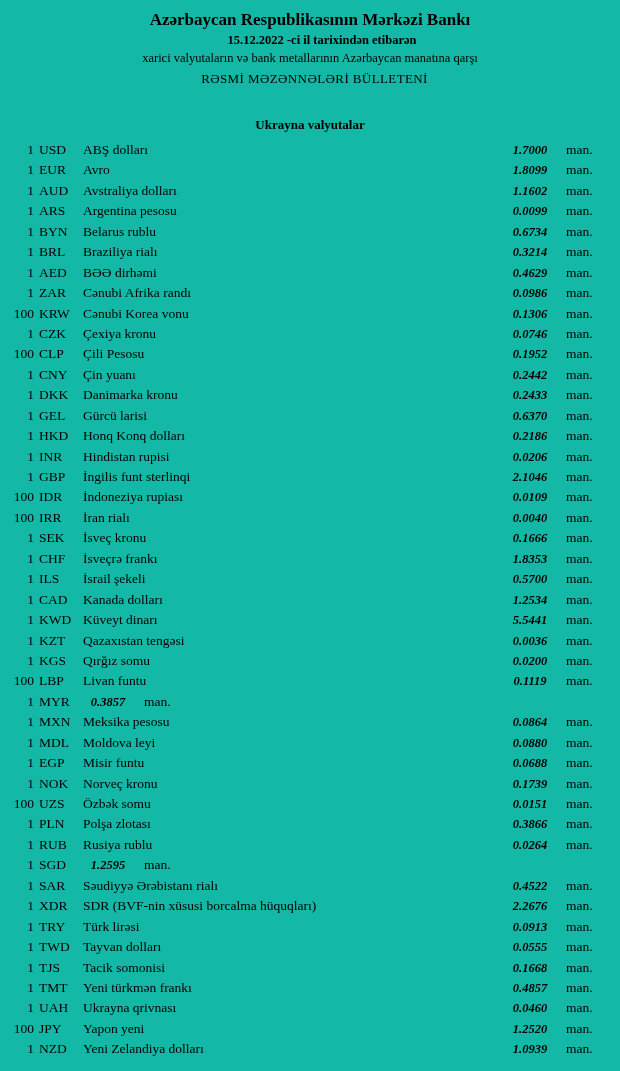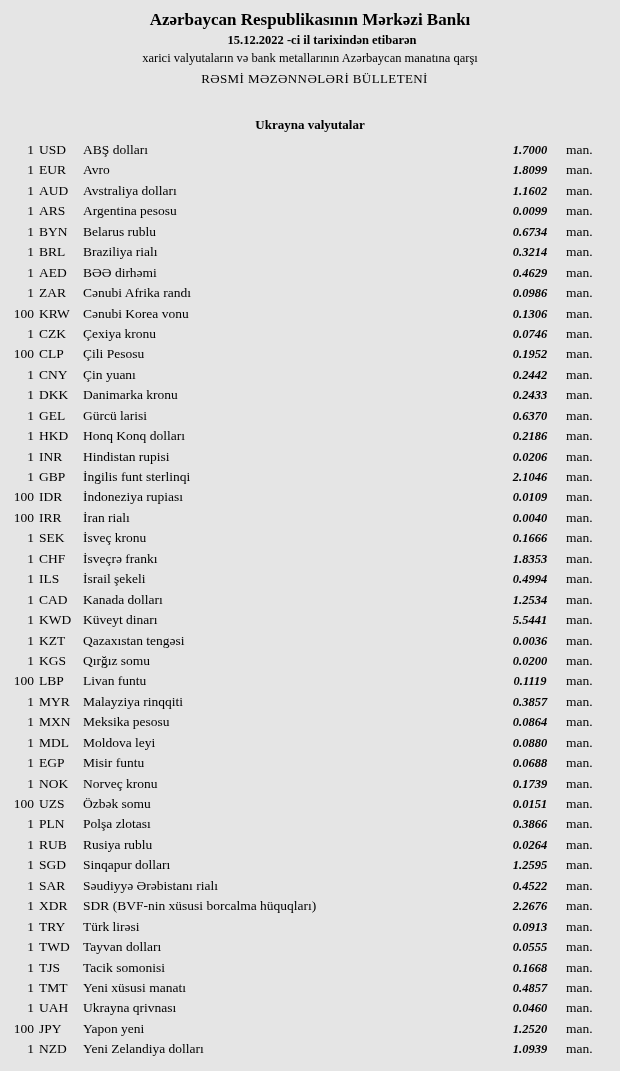--- a/index.html
+++ b/index.html
@@ -7,21 +7,21 @@
     padding: 0;
     background: #ffffff;
     color: #000000;
     font-family: "Liberation Serif", "DejaVu Serif", serif;
   }
   .page {
     position: relative;
     width: 620px;
     height: 1071px;
     overflow: hidden;
-    background: #e5e5e5;
+    background: #14b8a6;
   }
   .header {
     text-align: center;
     padding-top: 8px;
   }
   .bank-title {
     font-size: 17px;
     font-weight: bold;
     margin: 2px 0 3px 0;
   }
@@ -247,21 +247,21 @@
         <span class="qty">1</span>
         <span class="code">CHF</span>
         <span class="name">İsveçrə frankı</span>
         <span class="rate">1.8353</span>
         <span class="unit">man.</span>
       </div>
       <div class="row">
         <span class="qty">1</span>
         <span class="code">ILS</span>
         <span class="name">İsrail şekeli</span>
-        <span class="rate">0.4994</span>
+        <span class="rate">0.5700</span>
         <span class="unit">man.</span>
       </div>
       <div class="row">
         <span class="qty">1</span>
         <span class="code">CAD</span>
         <span class="name">Kanada dolları</span>
         <span class="rate">1.2534</span>
         <span class="unit">man.</span>
       </div>
       <div class="row">
@@ -288,21 +288,20 @@
       <div class="row">
         <span class="qty">100</span>
         <span class="code">LBP</span>
         <span class="name">Livan funtu</span>
         <span class="rate">0.1119</span>
         <span class="unit">man.</span>
       </div>
       <div class="row">
         <span class="qty">1</span>
         <span class="code">MYR</span>
-        <span class="name">Malayziya rinqqiti</span>
         <span class="rate">0.3857</span>
         <span class="unit">man.</span>
       </div>
       <div class="row">
         <span class="qty">1</span>
         <span class="code">MXN</span>
         <span class="name">Meksika pesosu</span>
         <span class="rate">0.0864</span>
         <span class="unit">man.</span>
       </div>
@@ -344,21 +343,20 @@
       <div class="row">
         <span class="qty">1</span>
         <span class="code">RUB</span>
         <span class="name">Rusiya rublu</span>
         <span class="rate">0.0264</span>
         <span class="unit">man.</span>
       </div>
       <div class="row">
         <span class="qty">1</span>
         <span class="code">SGD</span>
-        <span class="name">Sinqapur dolları</span>
         <span class="rate">1.2595</span>
         <span class="unit">man.</span>
       </div>
       <div class="row">
         <span class="qty">1</span>
         <span class="code">SAR</span>
         <span class="name">Səudiyyə Ərəbistanı rialı</span>
         <span class="rate">0.4522</span>
         <span class="unit">man.</span>
       </div>
@@ -386,21 +384,21 @@
       <div class="row">
         <span class="qty">1</span>
         <span class="code">TJS</span>
         <span class="name">Tacik somonisi</span>
         <span class="rate">0.1668</span>
         <span class="unit">man.</span>
       </div>
       <div class="row">
         <span class="qty">1</span>
         <span class="code">TMT</span>
-        <span class="name">Yeni xüsusi manatı</span>
+        <span class="name">Yeni türkmən frankı</span>
         <span class="rate">0.4857</span>
         <span class="unit">man.</span>
       </div>
       <div class="row">
         <span class="qty">1</span>
         <span class="code">UAH</span>
         <span class="name">Ukrayna qrivnası</span>
         <span class="rate">0.0460</span>
         <span class="unit">man.</span>
       </div>

